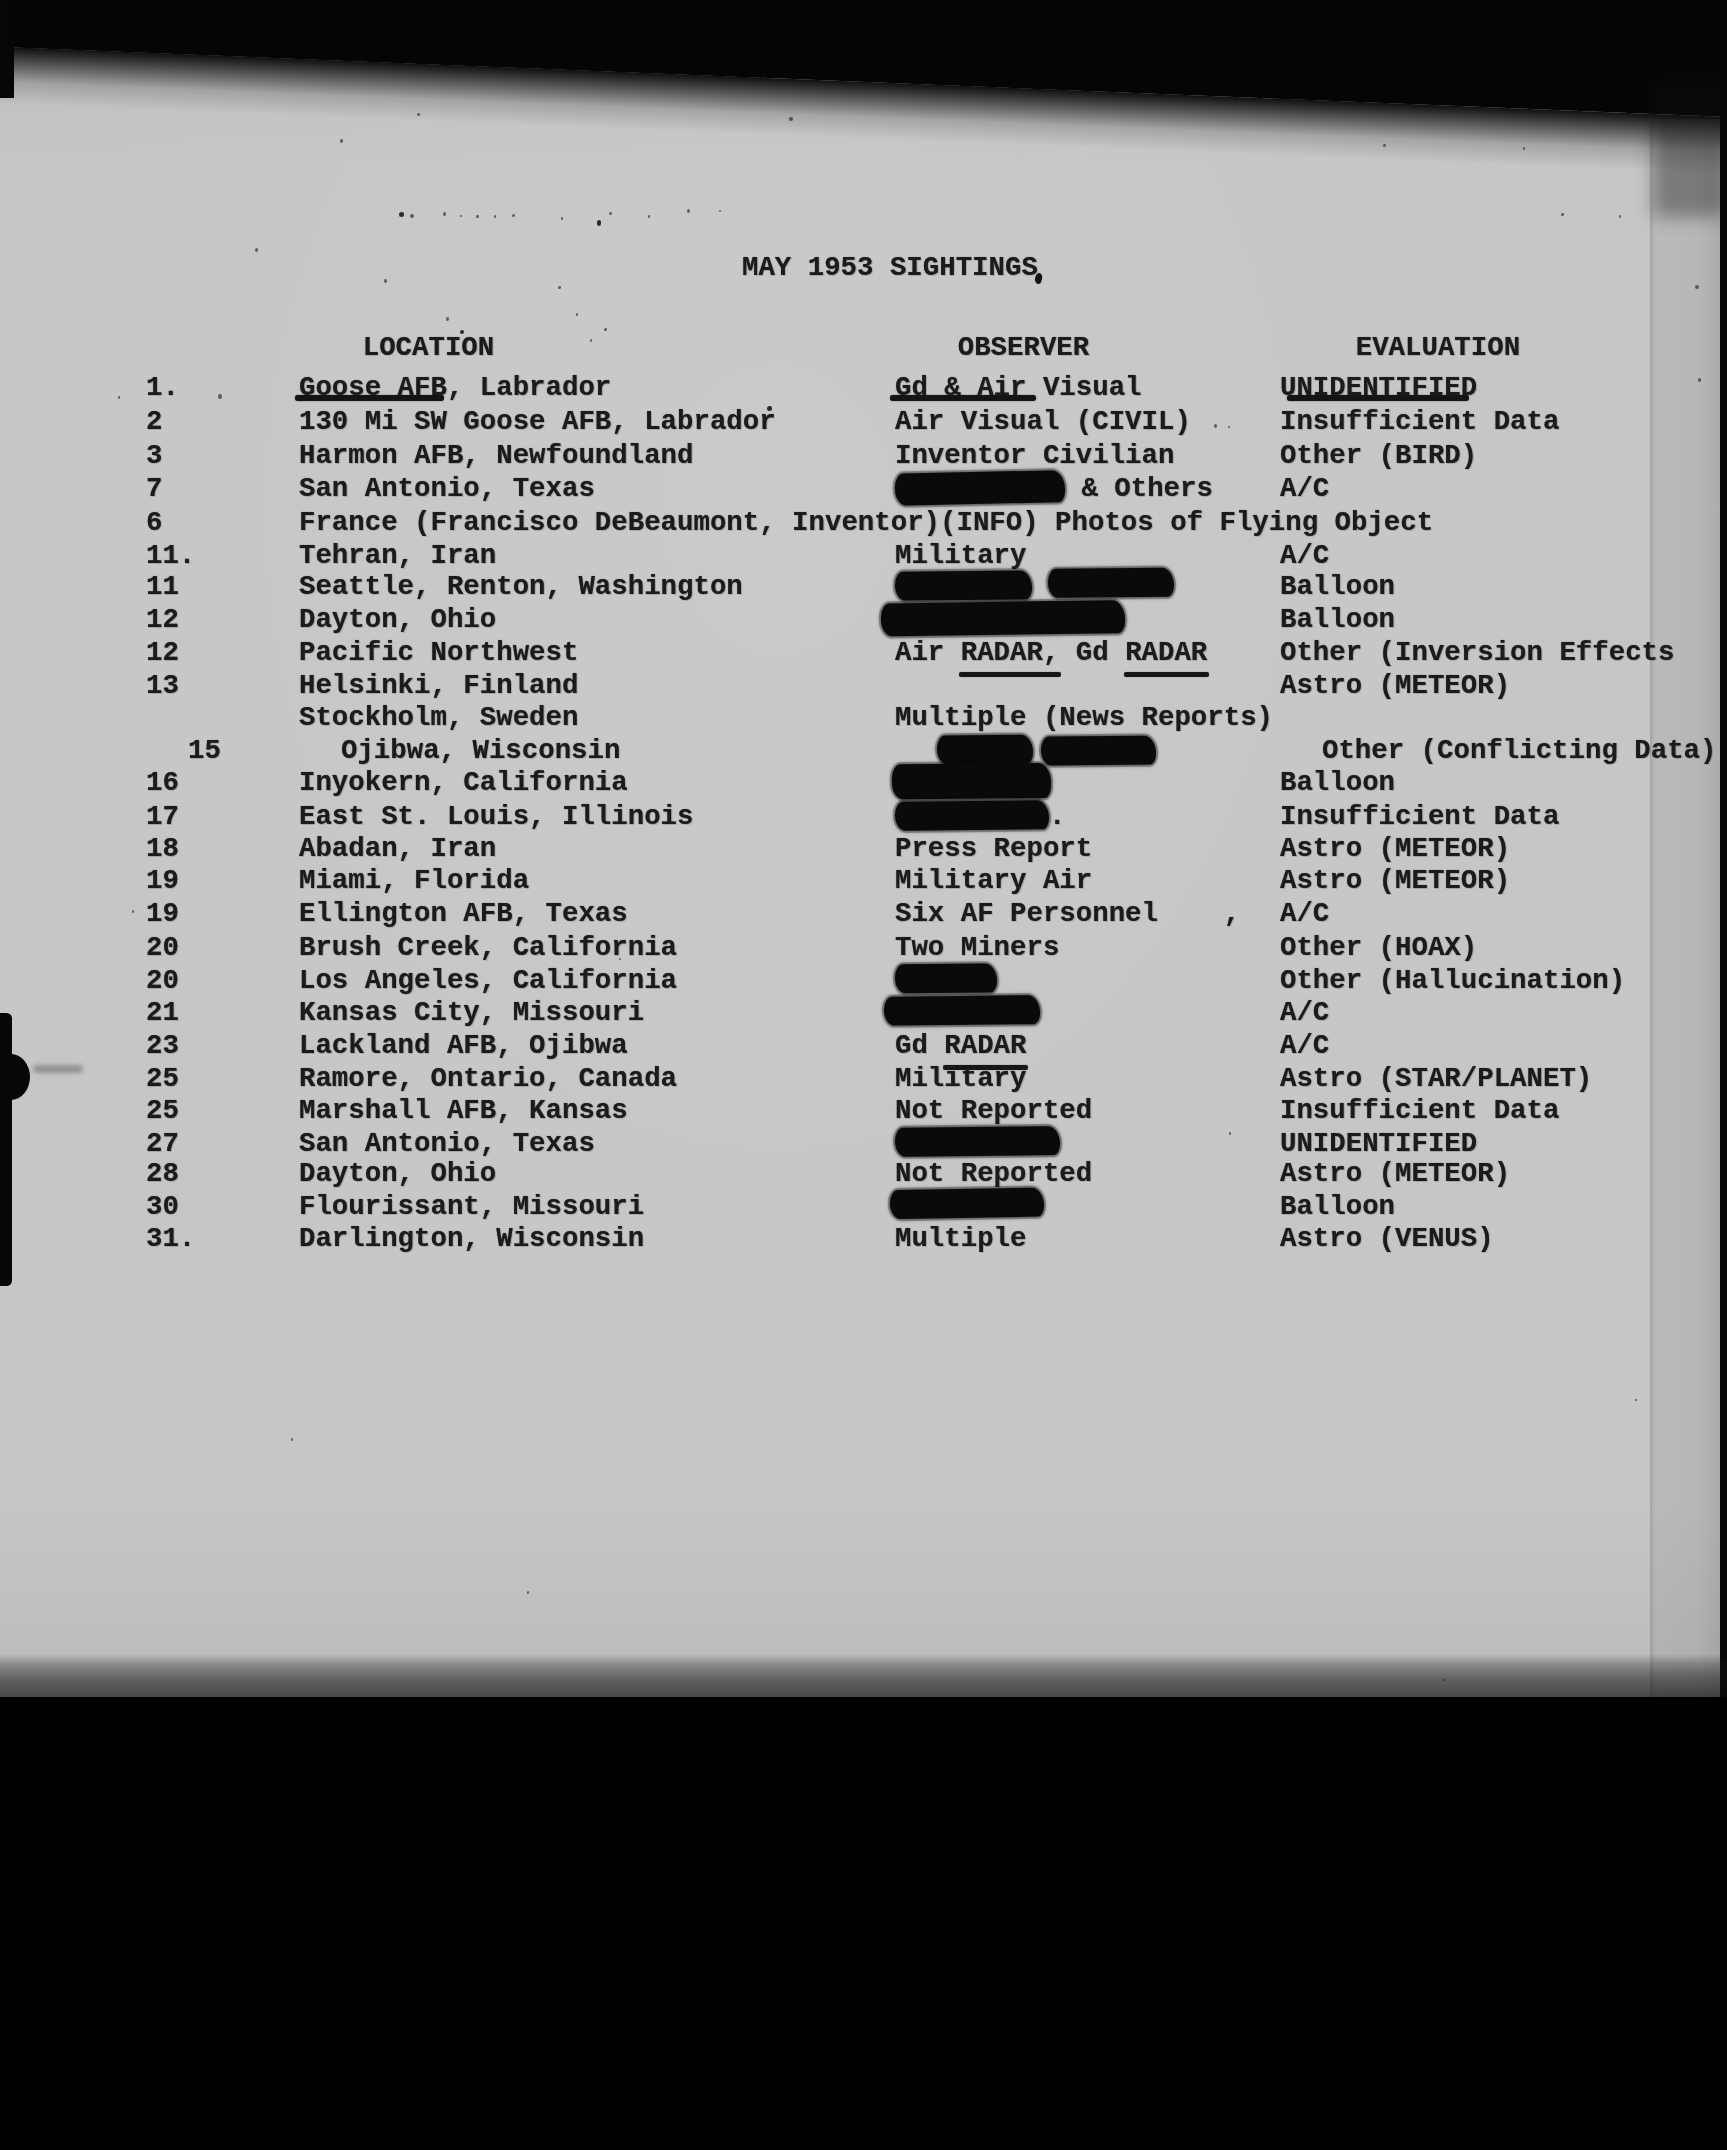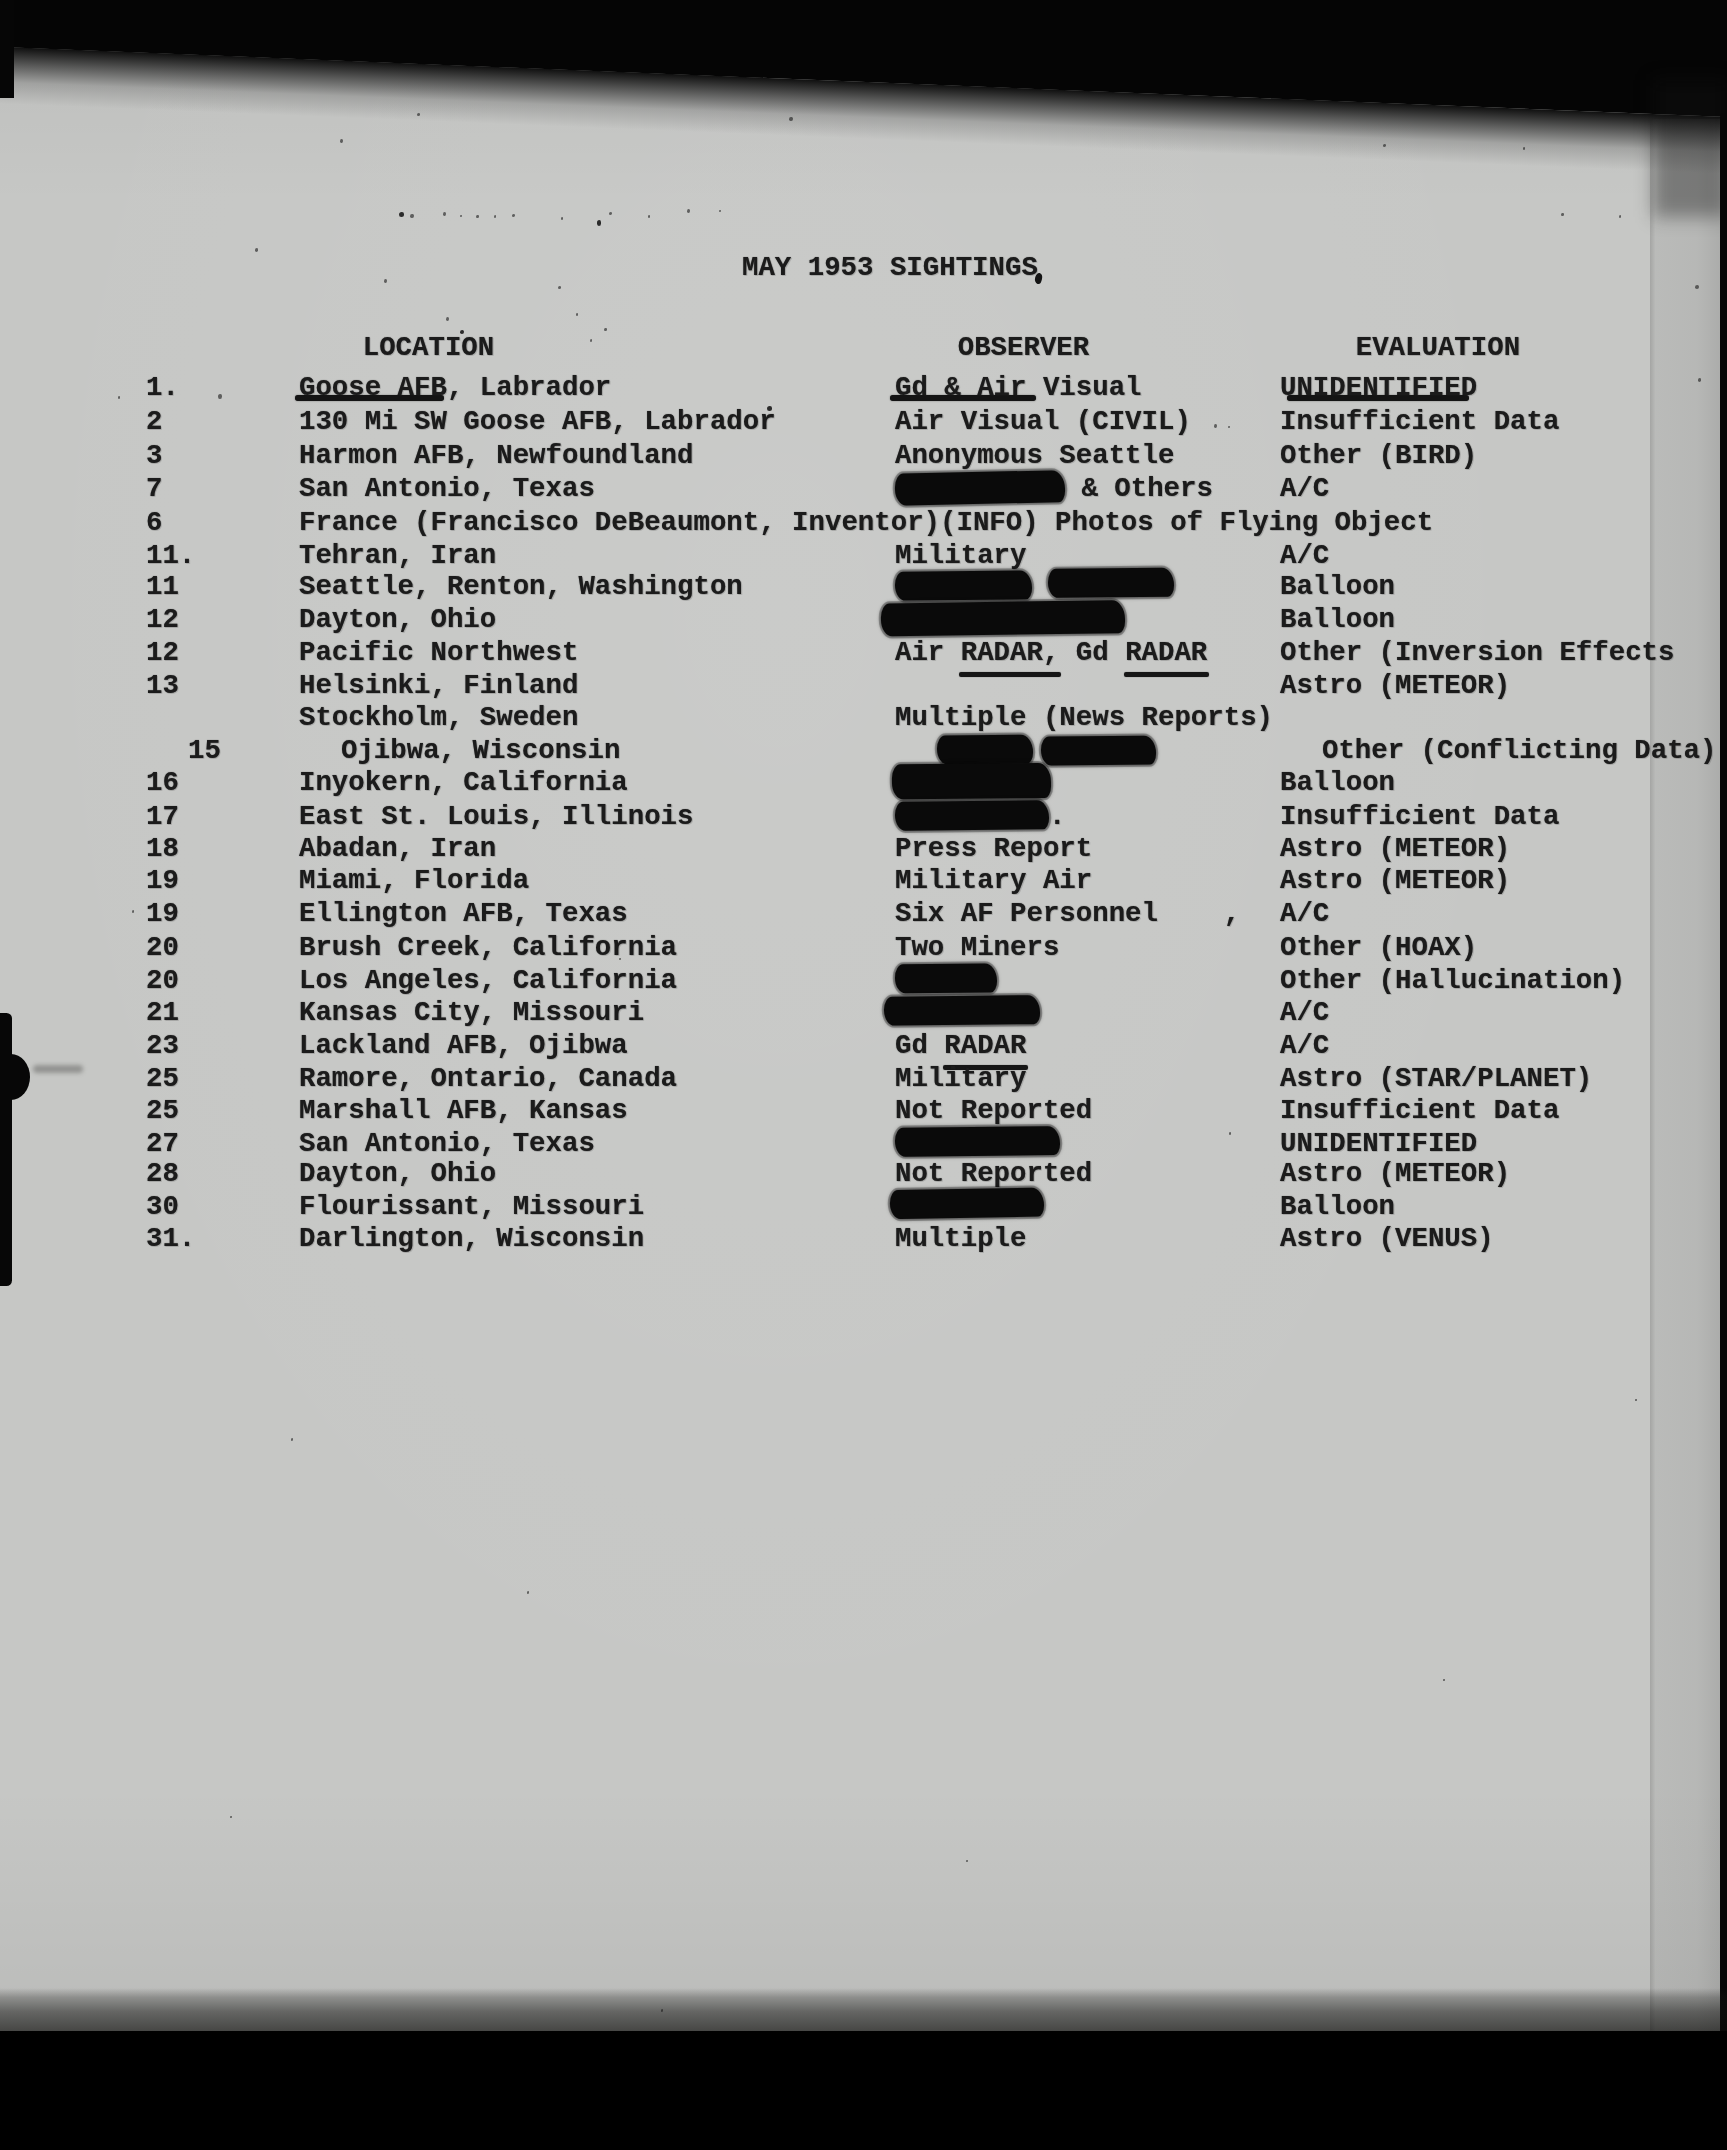--- a/index.html
+++ b/index.html
@@ -1,17 +1,17 @@
 <!DOCTYPE html>
 <html style="font-size:8.8px"><head>
 <meta charset="utf-8">
 <style>
   html,body{margin:0;padding:0;background:#000;}
   #canvas{
-    position:relative;width:1728px;height:2031px;overflow:hidden;
+    position:relative;width:1728px;height:1697px;overflow:hidden;
     background:var(--bg,#050505);
     font-family:"Liberation Mono","DejaVu Sans Mono",monospace;
   }
   
   .paper{
     position:absolute;inset:0;
     background:var(--paper,#c6c7c5);
     clip-path:polygon(0 47px,100% 117px,100% 100%,0 100%);
   }
   .paper::after{
@@ -132,21 +132,21 @@
       </div>
       <div class="row" style="top: 407px;">
         <div class="cell cell-date">2</div>
         <div class="cell cell-location">130 Mi SW Goose AFB, Labrador</div>
         <div class="cell cell-observer"><span>Air Visual (CIVIL)</span></div>
         <div class="cell cell-evaluation">Insufficient Data</div>
       </div>
       <div class="row" style="top: 441px;">
         <div class="cell cell-date">3</div>
         <div class="cell cell-location">Harmon AFB, Newfoundland</div>
-        <div class="cell cell-observer"><span>Anonymous Seattle</span></div>
+        <div class="cell cell-observer"><span>Inventor Civilian</span></div>
         <div class="cell cell-evaluation">Other (BIRD)</div>
       </div>
       <div class="row" style="top: 474px;">
         <div class="cell cell-date">7</div>
         <div class="cell cell-location">San Antonio, Texas</div>
         <div class="cell cell-observer"><span class="redaction" style="width: 170px; height: 32px; transform: rotate(-1.2deg) translateY(-1.1px);"></span><span> &amp; Others</span></div>
         <div class="cell cell-evaluation">A/C</div>
       </div>
       <div class="row" style="top: 508px;">
         <div class="cell cell-date">6</div>

